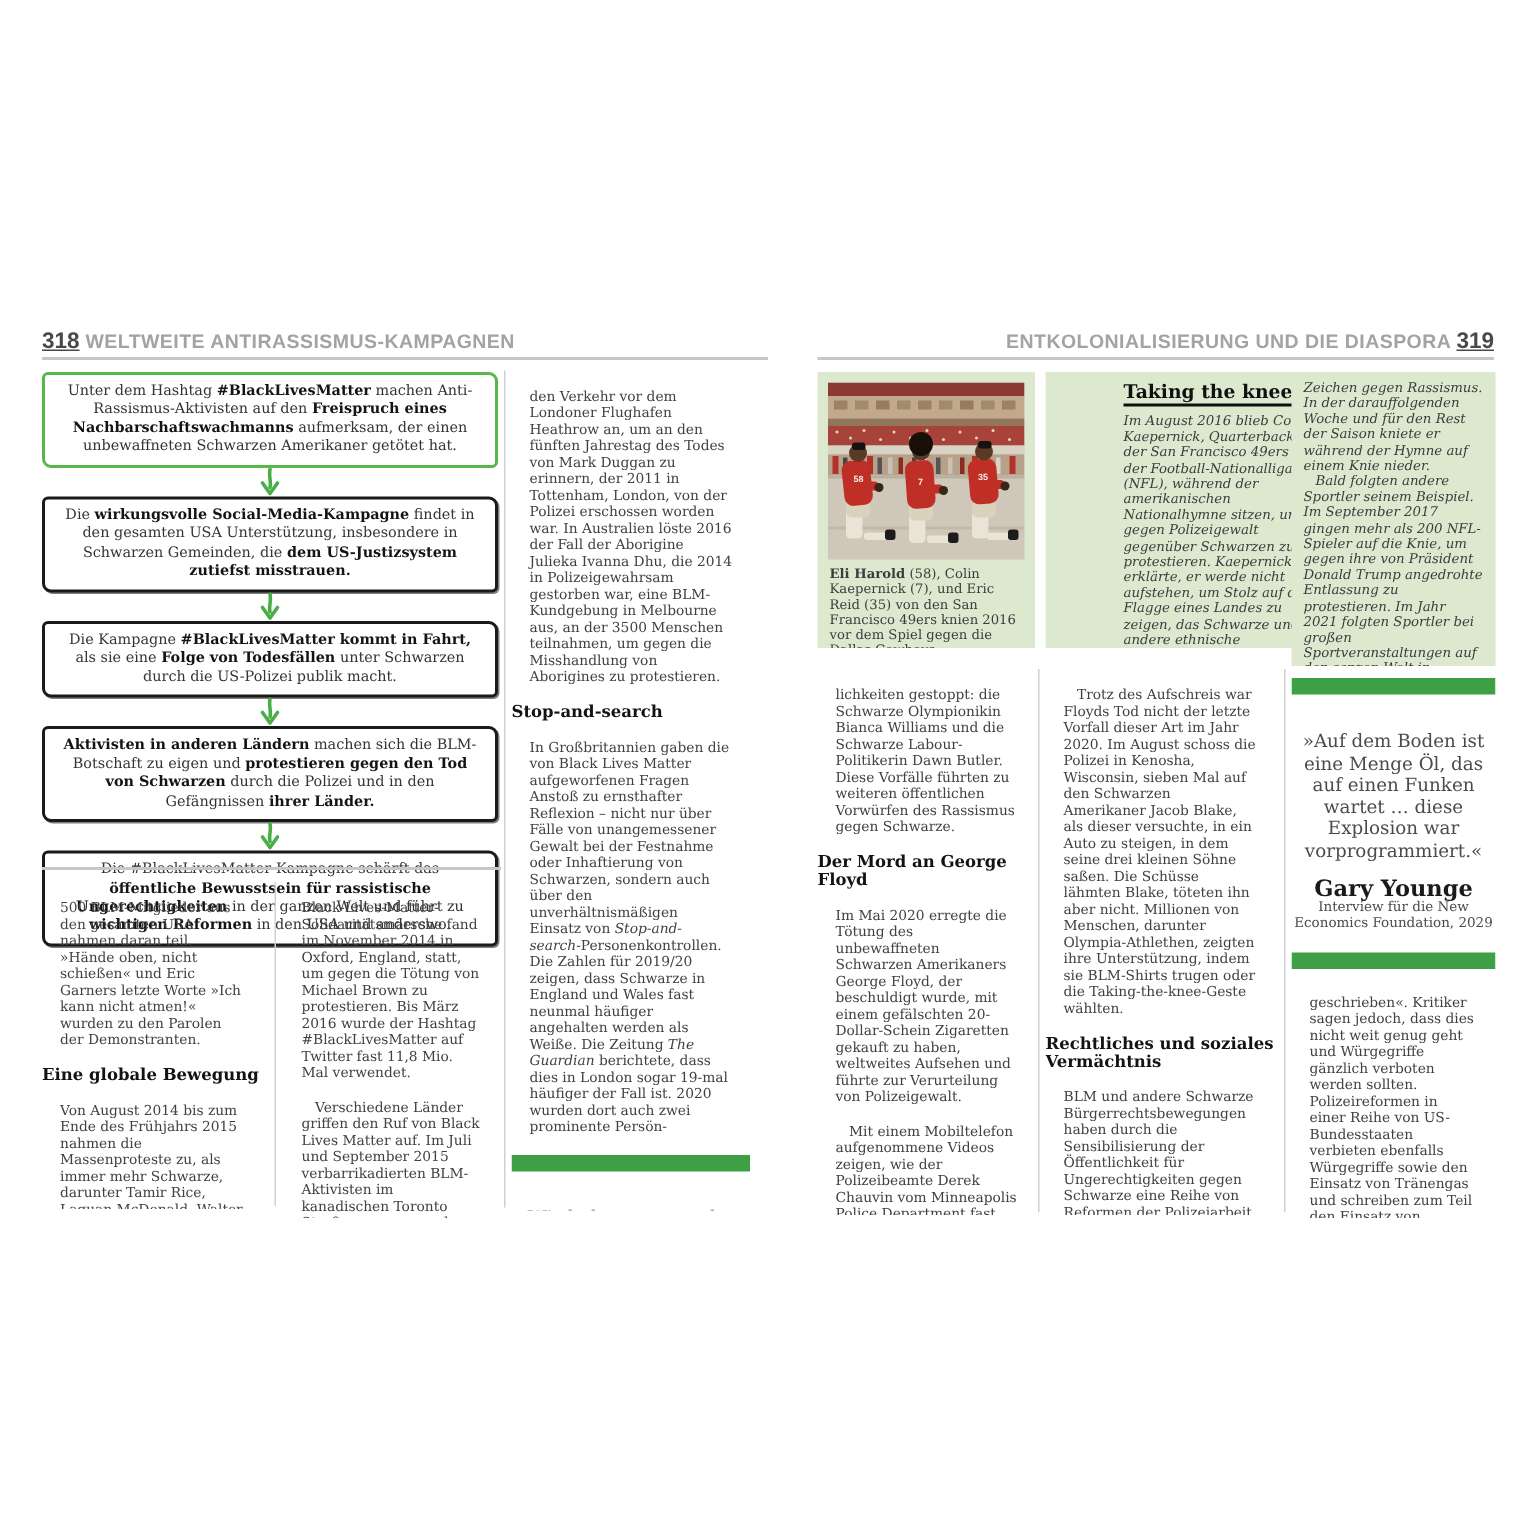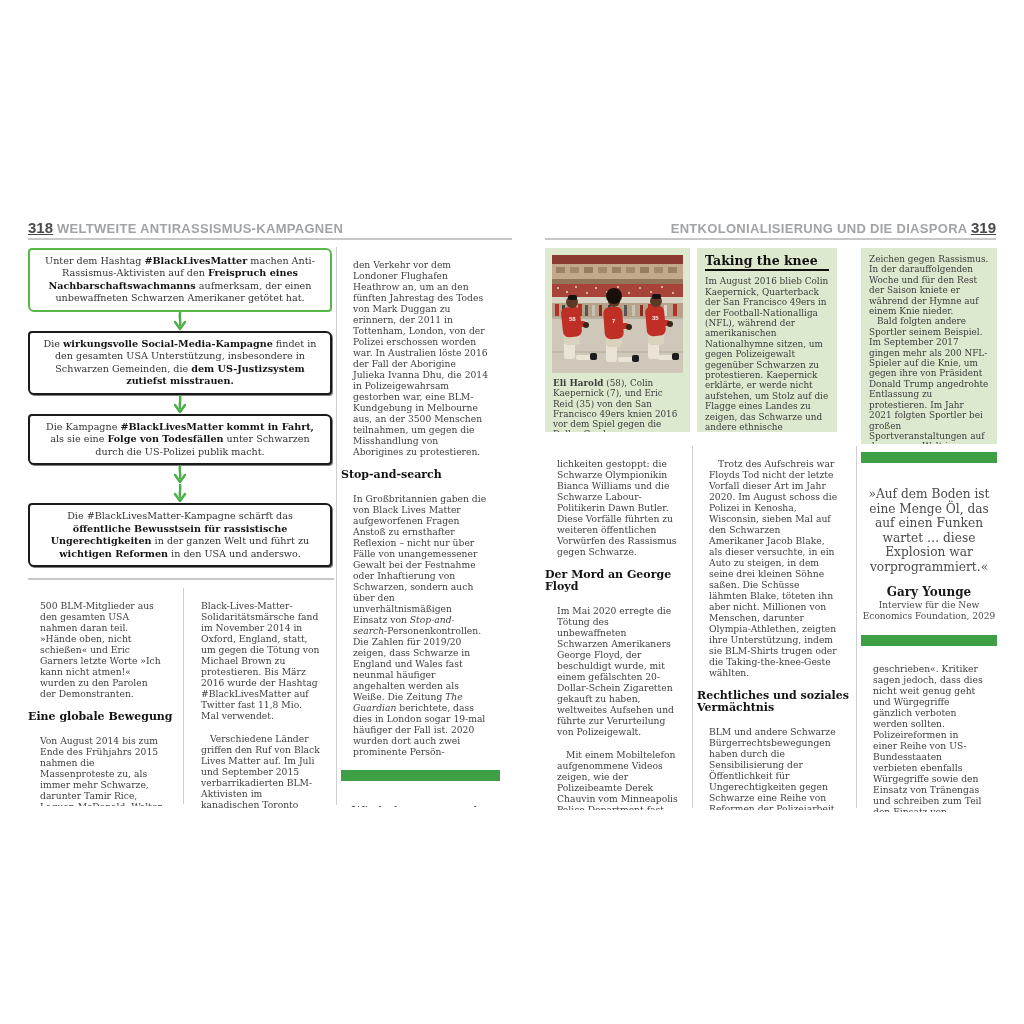--- a/index.html
+++ b/index.html
@@ -20,26 +20,26 @@
   .farrow{align-self:center;height:19px;margin:0;}
   .secrule{position:absolute;height:1.5px;background:#c6c7c9;}
   
   .col{position:absolute;font-size:9.2px;line-height:11px;color:#414143;overflow:hidden;}
   .col p{margin:12px;}
   .col p.ind{text-indent:9px;}
   .col h3{margin:7px 0 2px 0;font-size:11px;line-height:12px;color:#131313;font-weight:bold;}
   .col i{font-style:italic;}
   .greenbar{height:11px;background:#3f9f44;}
   .quoteblock{text-align:center;font-size:12.6px;line-height:14.5px;color:#4b4b4d;margin:24px 2px 0 2px;}
-  .attrib{text-align:center;font-weight:bold;font-size:12px;color:#1a1a1a;margin-top:13px;}
+  .attrib{text-align:center;font-weight:bold;font-size:15px;color:#1a1a1a;margin-top:13px;}
   .attrib-sub{text-align:center;font-size:9px;line-height:11px;color:#4b4b4d;margin-top:2px;}
   
   .panel{position:absolute;background:#dde9cf;overflow:hidden;}
   .panel .inner{padding:6px 8px;font-size:8.9px;line-height:10.4px;color:#3c3c3e;}
-  .panel .inner p{margin:0;}
+  .panel .inner p{margin:0;font-style:italic;}
   .panel .inner p.ind{text-indent:8px;}
   .tk-title{font-weight:bold;font-size:12.5px;color:#101010;padding:2px 0 3px 0;
             border-bottom:2.5px solid #101010;margin-bottom:5px;}
   .caption{padding:5px 8px 0 8px;font-size:8.8px;line-height:10.3px;color:#3c3c3e;}
   .vrule{position:absolute;width:1px;background:#d0d0d2;}
   .photo-wrap{padding:7px 7px 0 7px;}
 </style>
 </head>
 <body>
 
@@ -66,20 +66,21 @@
     <div class="fbox">Die <b>wirkungsvolle Social-Media-Kampagne</b> findet in den gesamten USA Unterstützung, insbesondere in Schwarzen Gemeinden, die <b>dem US-Justizsystem zutiefst misstrauen.</b></div>
     <svg class="farrow" width="22" height="19" viewBox="0 0 22 19">
       <path d="M11 1 C12 6 10 9 11 13" stroke="#4aae47" stroke-width="2.4" fill="none" stroke-linecap="round"></path>
       <path d="M6 10 L11 17 L16 10" stroke="#4aae47" stroke-width="2.4" fill="none" stroke-linecap="round" stroke-linejoin="round"></path>
     </svg>
     <div class="fbox">Die Kampagne <b>#BlackLivesMatter kommt in Fahrt,</b> als sie eine <b>Folge von Todesfällen</b> unter Schwarzen durch die US-Polizei publik macht.</div>
     <svg class="farrow" width="22" height="19" viewBox="0 0 22 19">
       <path d="M11 1 C10 6 12 9 11 13" stroke="#4aae47" stroke-width="2.4" fill="none" stroke-linecap="round"></path>
       <path d="M6 10 L11 17 L16 10" stroke="#4aae47" stroke-width="2.4" fill="none" stroke-linecap="round" stroke-linejoin="round"></path>
     </svg>
+    <div class="fbox"><b>Aktivisten in anderen Ländern</b> machen sich die BLM-Botschaft zu eigen und <b>protestieren gegen den Tod von Schwarzen</b> durch die Polizei und in den Gefängnissen <b>ihrer Länder.</b></div>
     <svg class="farrow" width="22" height="19" viewBox="0 0 22 19">
       <path d="M11 1 C12 6 10 9 11 13" stroke="#4aae47" stroke-width="2.4" fill="none" stroke-linecap="round"></path>
       <path d="M6 10 L11 17 L16 10" stroke="#4aae47" stroke-width="2.4" fill="none" stroke-linecap="round" stroke-linejoin="round"></path>
     </svg>
     <div class="fbox">Die #BlackLivesMatter-Kampagne schärft das <b>öffentliche Bewusstsein für rassistische Ungerechtigkeiten</b> in der ganzen Welt und führt zu <b>wichtigen Reformen</b> in den USA und anderswo.</div>
   </div>
 
   <div class="secrule" style="left:28px;top:578px;width:306px;"></div>
 
   <div class="col" style="left:28px;top:588px;width:150px;height:218px;">
@@ -197,21 +198,21 @@
           <rect x="100" y="39" width="9" height="5" rx="2" fill="#171310"></rect>
           <rect x="106" y="65" width="12" height="6" rx="3" fill="#bf2f26"></rect>
           <circle cx="118" cy="69" r="3" fill="#3a2618"></circle>
           <text x="100" y="65" font-family="Liberation Sans, sans-serif" font-size="6" font-weight="bold" fill="#f4efe4">35</text>
         </g>
       </svg>
     </div>
     <div class="caption"><b>Eli Harold</b> (58), Colin Kaepernick (7), und Eric Reid (35) von den San Francisco 49ers knien 2016 vor dem Spiel gegen die Dallas Cowboys.</div>
   </div>
 
-  <div class="panel" style="left:697px;top:248px;width:140px;height:184px;">
+  <div class="panel" style="left:697px;top:248px;width:140px;height:184px;padding-left:44px;">
     <div class="inner">
       <div class="tk-title">Taking the knee</div>
       <p>Im August 2016 blieb Colin Kaepernick, Quarterback der San Francisco 49ers in der Football-Nationalliga (NFL), während der amerikanischen Nationalhymne sitzen, um gegen Polizeigewalt gegenüber Schwarzen zu protestieren. Kaepernick erklärte, er werde nicht aufstehen, um Stolz auf die Flagge eines Landes zu zeigen, das Schwarze und andere ethnische Minderheiten unterdrückt.</p>
 
     </div>
   </div>
 
   <div class="panel" style="left:861px;top:248px;width:136px;height:196px;">
     <div class="inner">
       <p>Zeichen gegen Rassismus. In der darauffolgenden Woche und für den Rest der Saison kniete er während der Hymne auf einem Knie nieder.</p>

